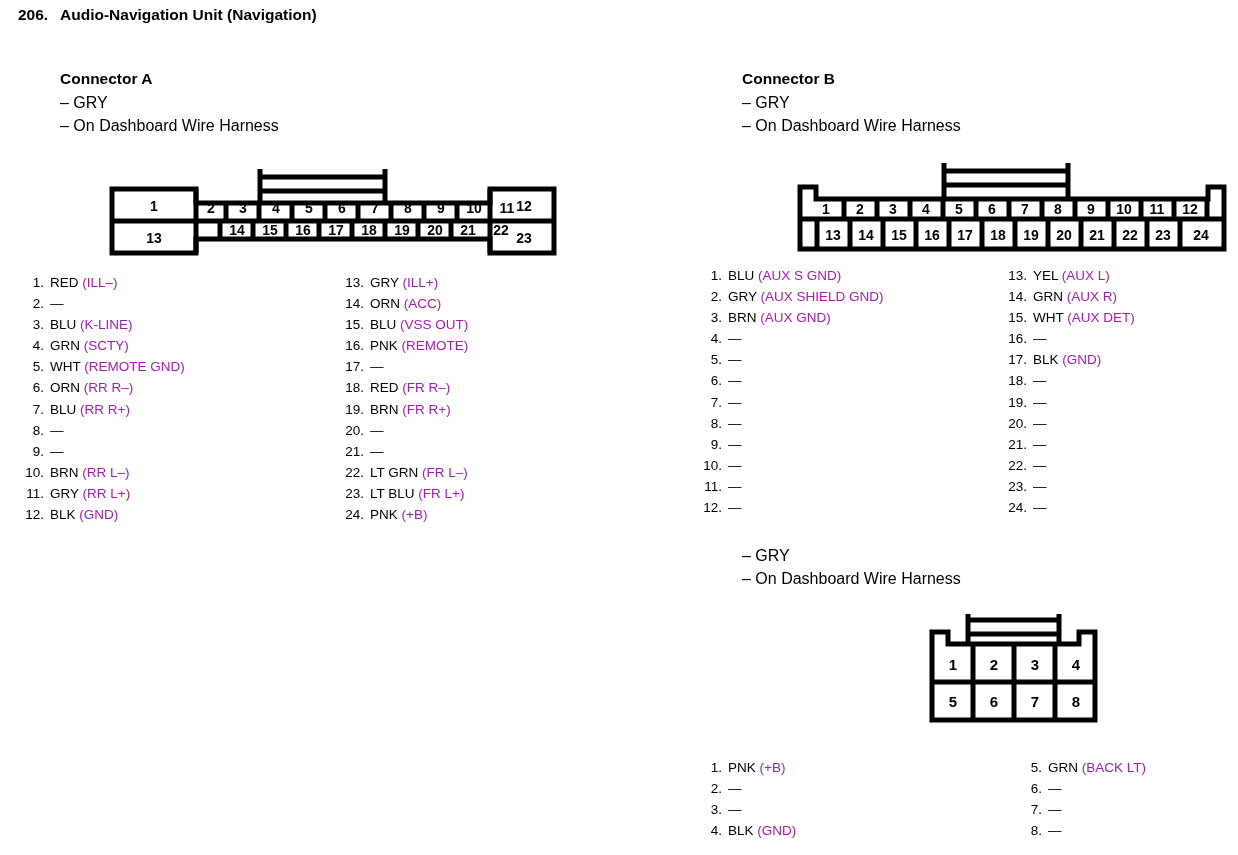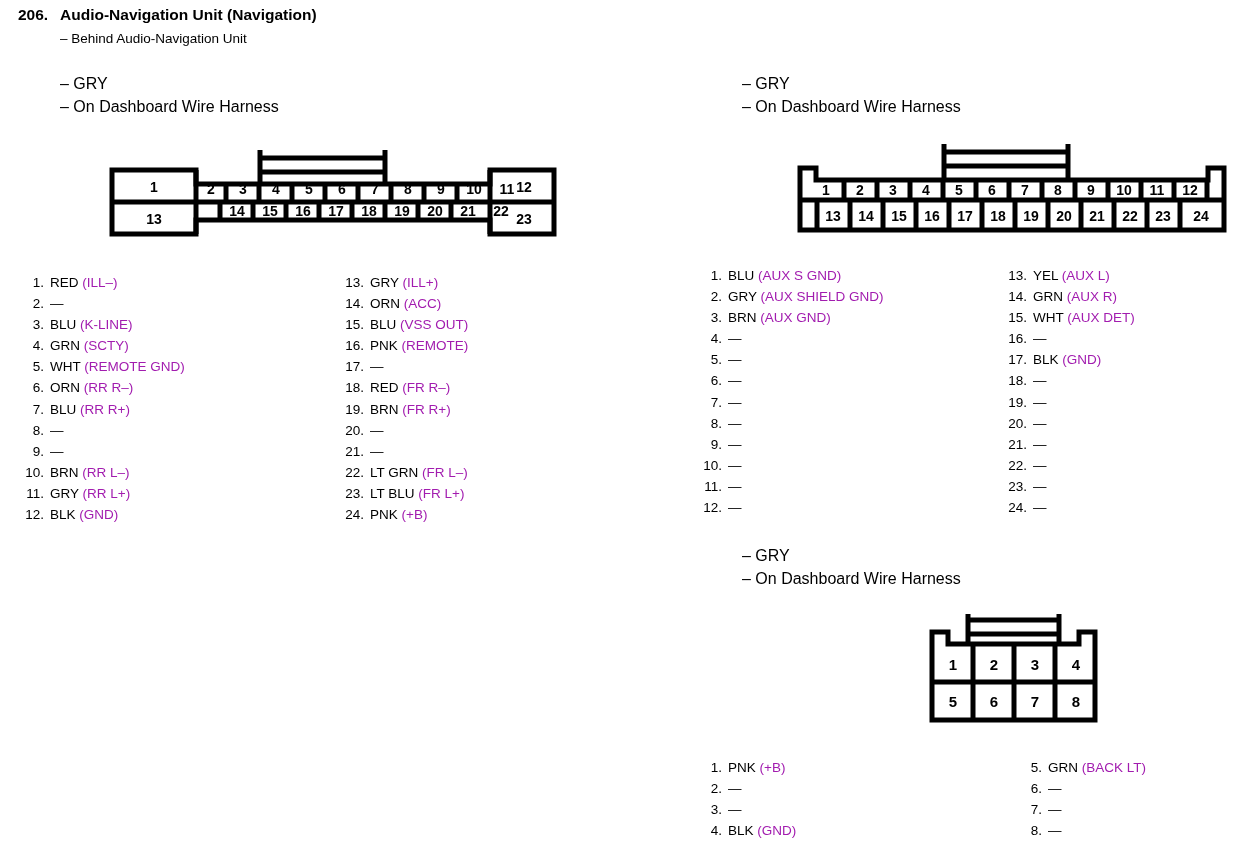--- a/index.html
+++ b/index.html
@@ -102,24 +102,24 @@
     color: #000;
   }
 </style>
 </head>
 <body>
 
 <div id="page-header">
   <div>
     <span class="section-number">206.</span><span class="section-title">Audio-Navigation Unit (Navigation)</span>
   </div>
-  <div class="section-sub">– Behind Audio-Navigation Unit</div>
 </div>
 
 <div class="connector-block" id="connector-a-block">
+  <div class="connector-heading">Connector A</div>
   <div class="connector-meta">– GRY</div>
   <div class="connector-meta">– On Dashboard Wire Harness</div>
 
   <div class="connector-drawing" id="drawing-a">
     <svg class="conn-svg" width="450" height="100" viewBox="0 0 450 100">
       <g fill="none" stroke="#000000" stroke-width="5">
 
         <path d="M 152,8 L 152,42"></path>
         <path d="M 277,8 L 277,42"></path>
         <path d="M 152,16 L 277,16"></path>
@@ -280,20 +280,21 @@
         <span class="pin-body">LT BLU <span class="pin-signal">(FR L+)</span></span>
       </div>
       <div class="pin-row">
         <span class="pin-num">24.</span>
         <span class="pin-body">PNK <span class="pin-signal">(+B)</span></span>
       </div>
     </div>
 </div>
 
 <div class="connector-block" id="connector-b-block">
+  <div class="connector-heading">Connector B</div>
   <div class="connector-meta">– GRY</div>
   <div class="connector-meta">– On Dashboard Wire Harness</div>
 
   <div class="connector-drawing" id="drawing-b">
     <svg class="conn-svg" width="432" height="100" viewBox="0 0 432 100">
       <g fill="none" stroke="#000000" stroke-width="5">
 
         <path d="M 148,6 L 148,40"></path>
         <path d="M 272,6 L 272,40"></path>
         <path d="M 148,14 L 272,14"></path>

